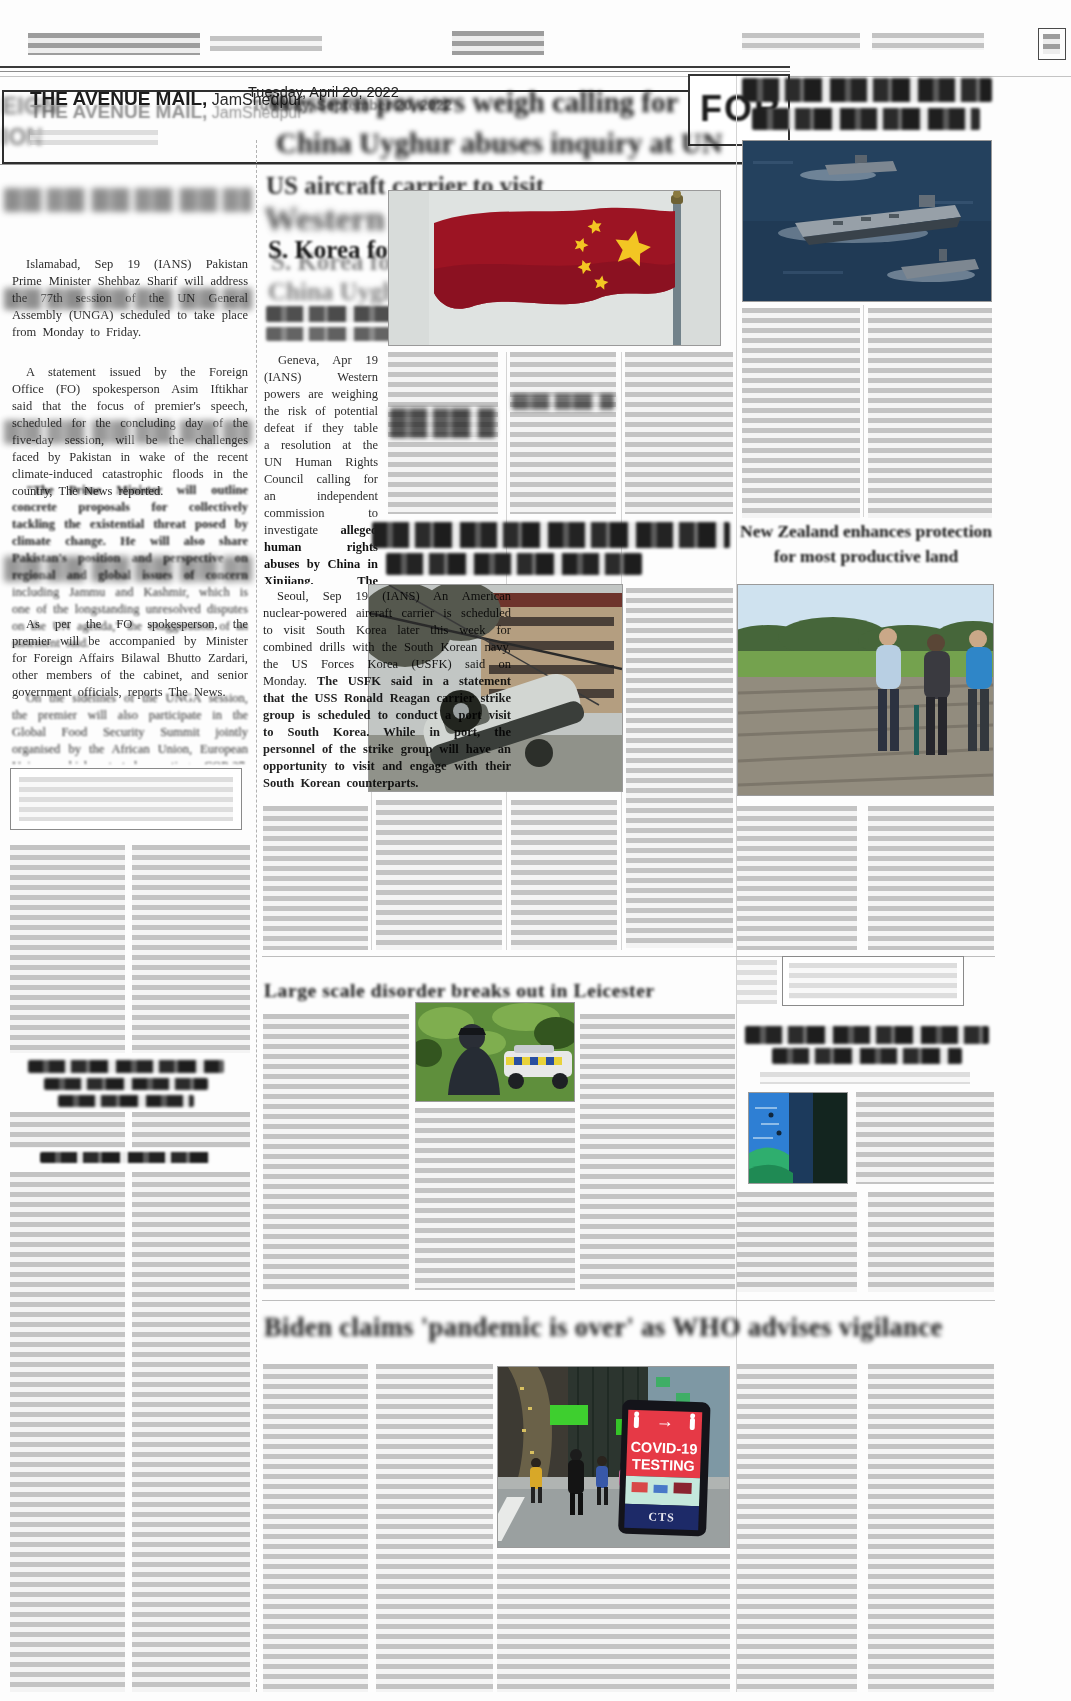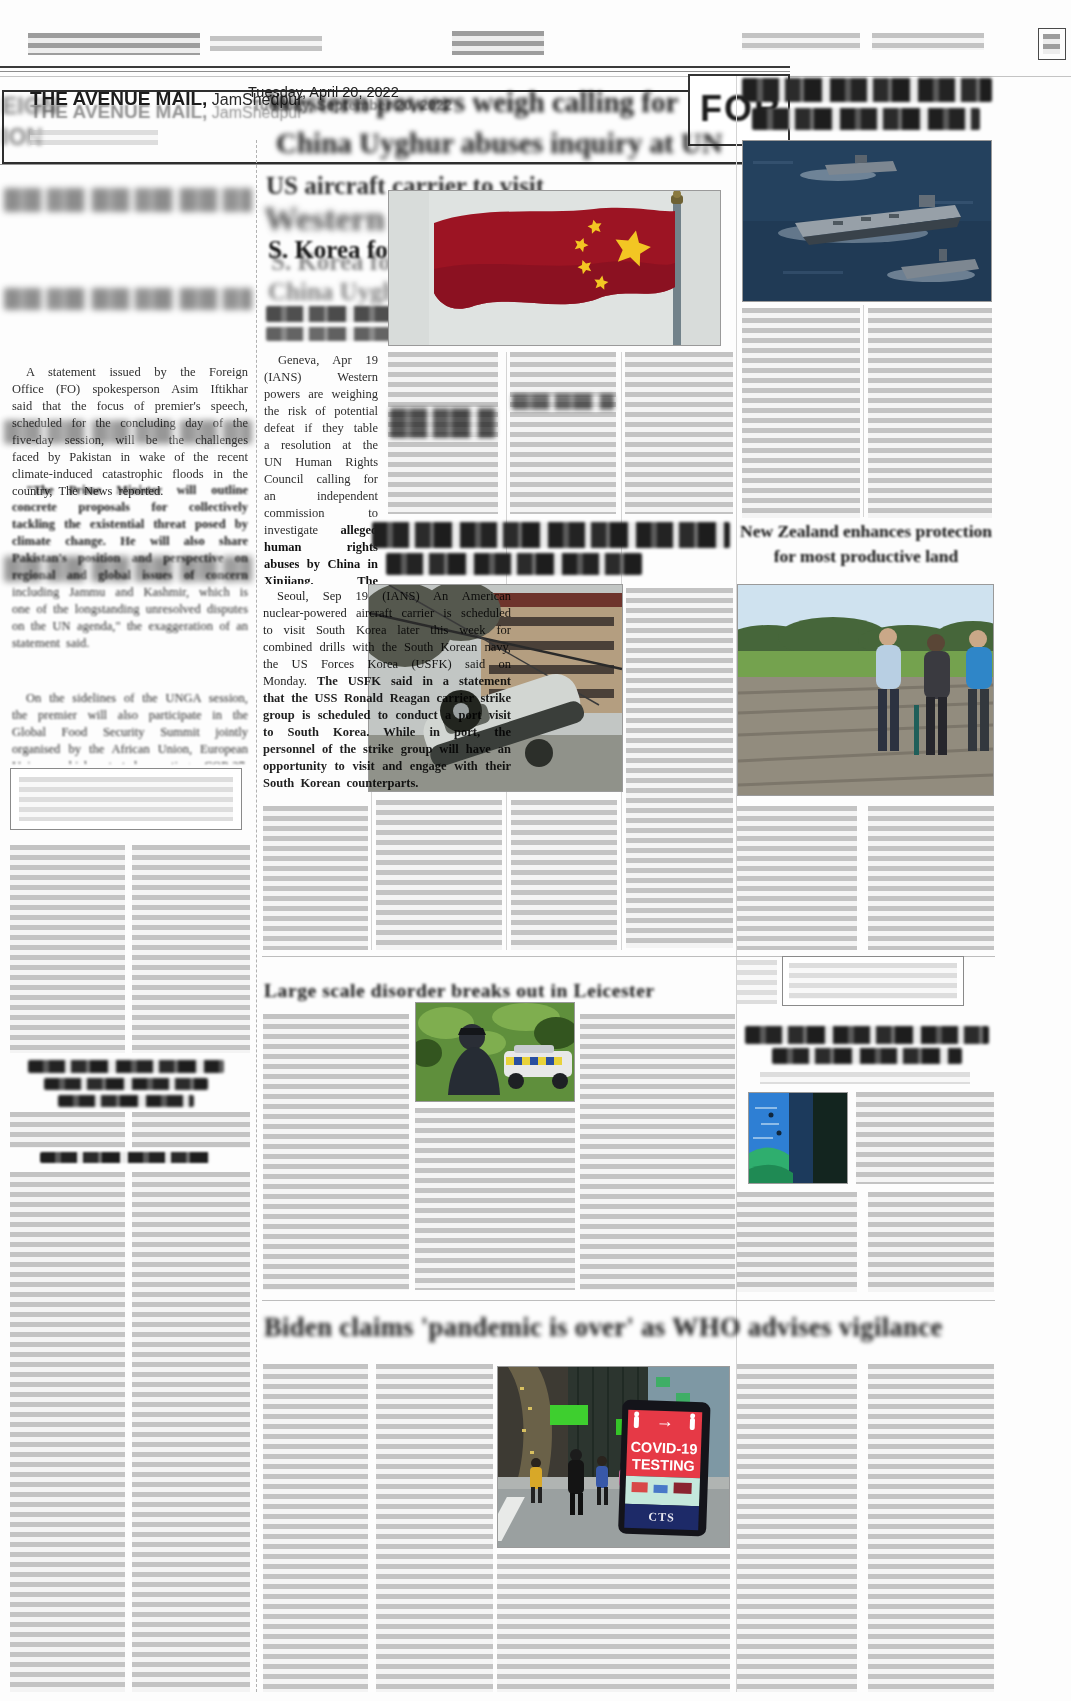--- a/index.html
+++ b/index.html
@@ -365,28 +365,30 @@
             <rect x="156" y="118" width="14" height="8" fill="#4878c8"></rect>
             <rect x="176" y="115" width="18" height="11" fill="#8a2430"></rect>
           </g>
         <rect x="128" y="138" width="74" height="24" fill="#1d2a68"></rect>
         <text x="165" y="154" text-anchor="middle" fill="#e8e8f0" font-family="Liberation Serif,serif" font-size="12" font-weight="bold" letter-spacing="1">CTS</text>
       </g>
     </svg>
   </div>
 
   <div class="abs hb b3" style="left:4px;top:188px;width:248px;height:24px;opacity:.5"></div>
+  <div class="abs bt b07" style="left:12px;top:256px;width:236px">Islamabad, Sep 19 (IANS) Pakistan Prime Minister Shehbaz Sharif will address the 77th session of the UN General Assembly (UNGA) scheduled to take place from Monday to Friday.</div>
   <div class="abs hb b3" style="left:4px;top:288px;width:248px;height:22px;opacity:.5"></div>
   <div class="abs bt b07" style="left:12px;top:364px;width:236px">A statement issued by the Foreign Office (FO) spokesperson Asim Iftikhar said that the focus of premier's speech, scheduled for the concluding day of the five-day session, will be the challenges faced by Pakistan in wake of the recent climate-induced catastrophic floods in the country, The News reported.</div>
   <div class="abs hb b3" style="left:4px;top:420px;width:248px;height:24px;opacity:.45"></div>
   <div class="abs bt b1" style="left:12px;top:482px;width:236px">
     <span style="font-weight:bold;color:#181818">"The Prime Minister will outline concrete proposals for collectively tackling the existential threat posed by climate change. He will also share Pakistan's position and perspective on regional and global issues of concern</span>
     <span>including Jammu and Kashmir, which is one of the longstanding unresolved disputes on the UN agenda," the exaggeration of an statement said.</span>
   </div>
   <div class="abs hb b3" style="left:4px;top:556px;width:248px;height:26px;opacity:.45"></div>
+  <div class="abs bt b07" style="left:12px;top:616px;width:236px">As per the FO spokesperson, the premier will be accompanied by Minister for Foreign Affairs Bilawal Bhutto Zardari, other members of the cabinet, and senior government officials, reports The News.</div>
   <div class="abs bt b12" style="left:12px;top:690px;width:236px;height:74px;overflow:hidden">On the sidelines of the UNGA session, the premier will also participate in the Global Food Security Summit jointly organised by the African Union, European Union, which started meeting COP-27, bringing together select world leaders to discuss Geneva last week and puts below the 40 that signed a climate change statement.</div>
   <div class="abs box" style="left:10px;top:768px;width:232px;height:62px;background:#fff">
     <div class="abs tb lt" style="left:8px;top:8px;width:214px;height:44px"></div>
   </div>
 
   <div class="abs tb" style="left:10px;top:845px;width:115px;height:208px"></div>
   <div class="abs tb" style="left:132px;top:845px;width:118px;height:208px"></div>
   <div class="abs hb b15" style="left:28px;top:1060px;width:196px;height:13px"></div>
   <div class="abs hb b15" style="left:44px;top:1078px;width:164px;height:12px"></div>
   <div class="abs hb b15" style="left:58px;top:1095px;width:136px;height:12px"></div>

